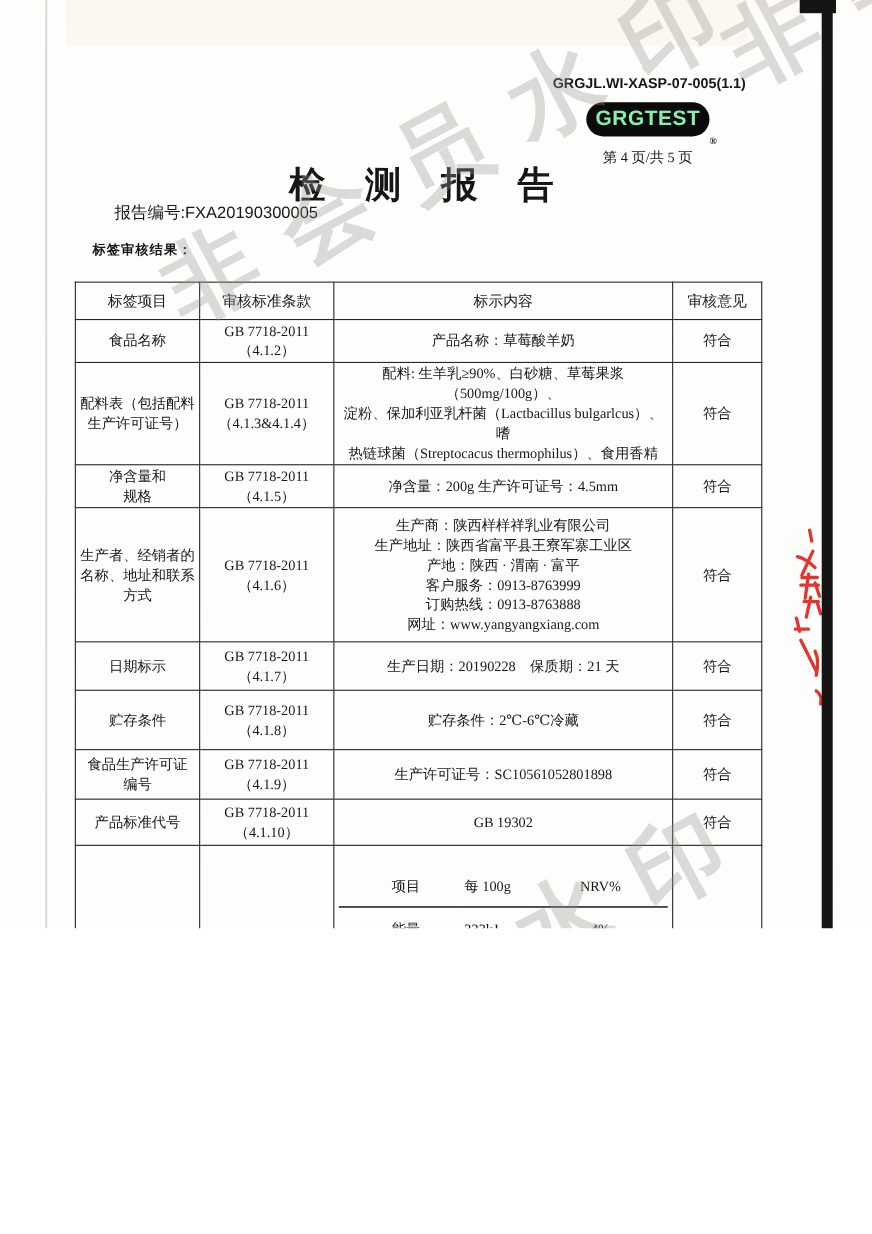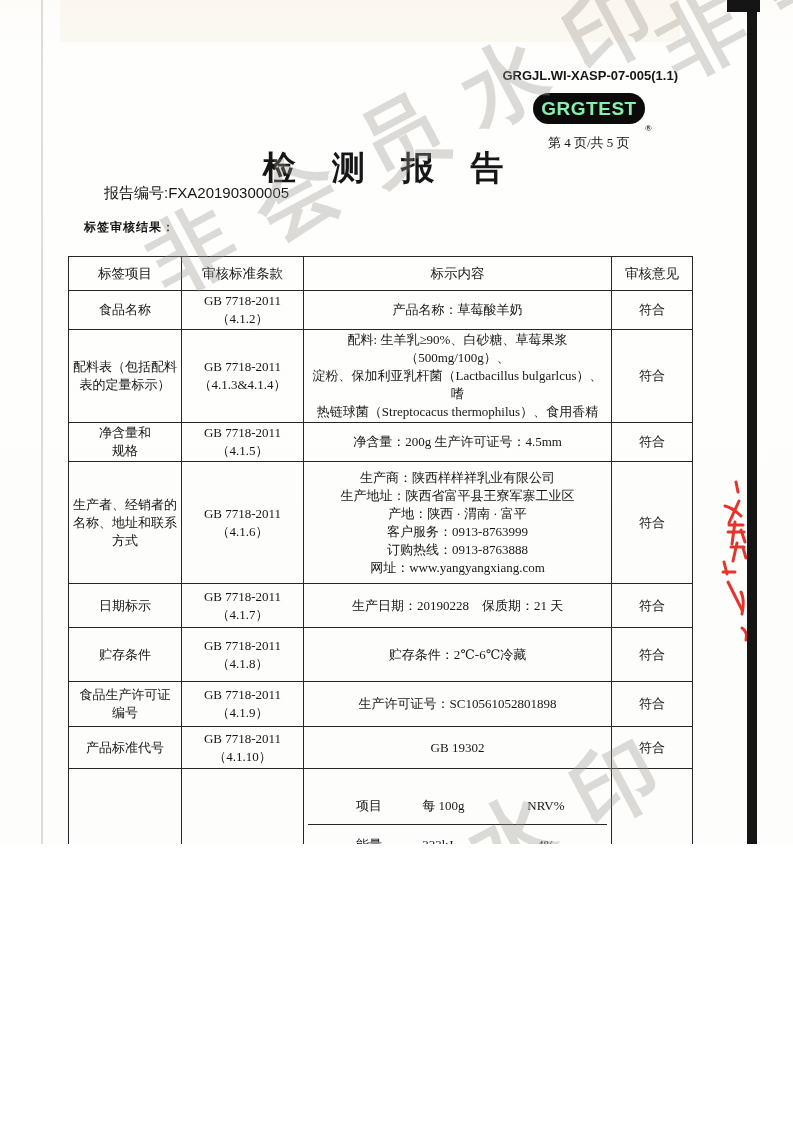--- a/index.html
+++ b/index.html
@@ -113,21 +113,21 @@
       <tbody>
         <tr>
           <td>食品名称</td>
           <td>GB 7718-2011
 （4.1.2）</td>
           <td class="c-content">产品名称：草莓酸羊奶</td>
           <td class="c-verdict">符合</td>
         </tr>
         <tr>
           <td>配料表（包括配料
-表的定量标示）</td>
+生产许可证号）</td>
           <td>GB 7718-2011
 （4.1.3&amp;4.1.4）</td>
           <td class="c-content">配料: 生羊乳≥90%、白砂糖、草莓果浆（500mg/100g）、
 淀粉、保加利亚乳杆菌（Lactbacillus bulgarlcus）、嗜
 热链球菌（Streptocacus thermophilus）、食用香精</td>
           <td class="c-verdict">符合</td>
         </tr>
         <tr>
           <td>净含量和
 规格</td>

